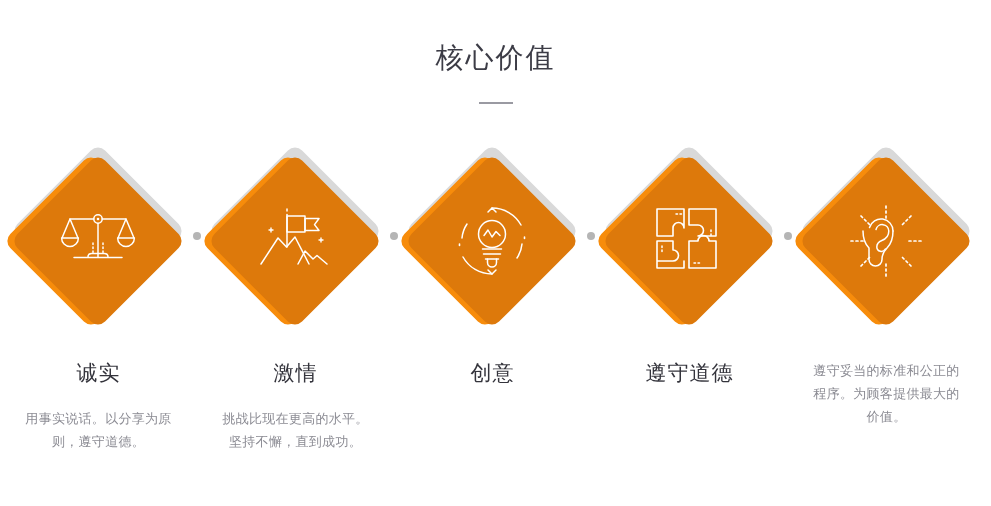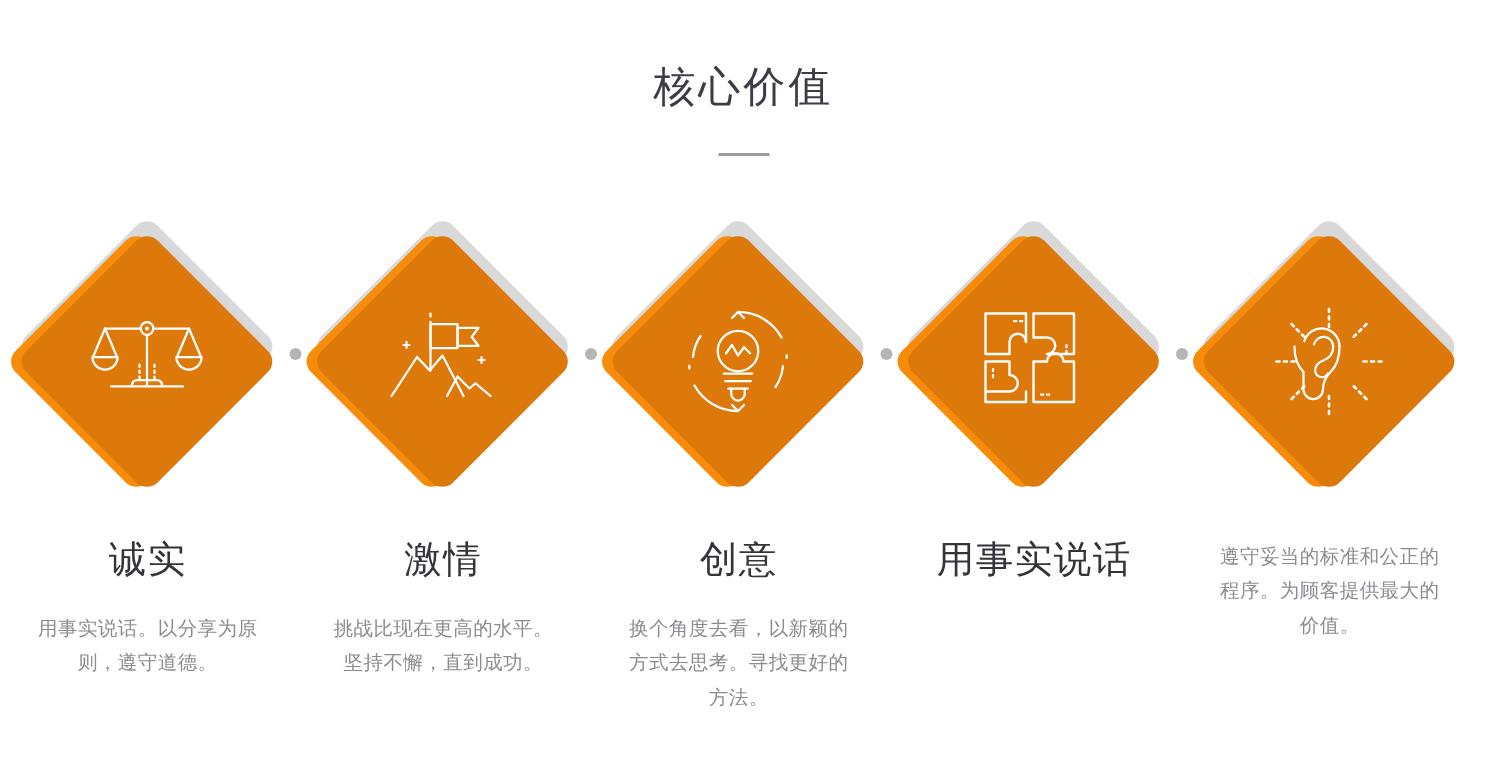--- a/index.html
+++ b/index.html
@@ -113,21 +113,21 @@
     left: -4px;
     width: 8px;
     height: 8px;
     border-radius: 50%;
     background: #b5b5b5;
   }
 
   
   .card-title {
     margin-top: 20px;
-    font-size: 25px;
+    font-size: 21px;
     color: #34343c;
     line-height: 28px;
     letter-spacing: 1px;
     text-align: center;
   }
   .card-desc {
     margin-top: 20px;
     width: 155px;
     font-size: 13px;
     line-height: 23px;
@@ -235,21 +235,20 @@
             <circle cx="37" cy="30" r="13.5"></circle>
             <path d="M27.5 45 L46.5 45"></path>
             <path d="M28.5 50 L45.5 50"></path>
             <path d="M30.5 55 L43.5 55"></path>
             <path d="M32.5 55 L32.5 58.5 a4.5 4.5 0 0 0 9 0 L41.5 55"></path>
             <path d="M29 31.5 L33 26 L37 33 L41 27.5 L45 31.5"></path>
           </svg>
         </div>
       </div>
       <div class="card-title">创意</div>
-      <div class="card-desc">换个角度去看，以新颖的方式去思考。寻找更好的方法。</div>
     </div>
 
     <div class="connector">
       <div class="dot"></div>
     </div>
 
     <div class="card">
       <div class="diamond-wrap">
         <div class="dia dia-shadow"></div>
         <div class="dia dia-light"></div>
@@ -266,21 +265,21 @@
               <line x1="57" y1="24" x2="57" y2="25.5"></line>
               <line x1="57" y1="28" x2="57" y2="29.5"></line>
               <line x1="8" y1="40" x2="8" y2="41.5"></line>
               <line x1="8" y1="44" x2="8" y2="45.5"></line>
               <line x1="40" y1="57" x2="41.5" y2="57"></line>
               <line x1="44" y1="57" x2="45.5" y2="57"></line>
             </g>
           </svg>
         </div>
       </div>
-      <div class="card-title">用事实说话</div>
+      <div class="card-title">遵守道德</div>
     </div>
 
     <div class="connector">
       <div class="dot"></div>
     </div>
 
     <div class="card">
       <div class="diamond-wrap">
         <div class="dia dia-shadow"></div>
         <div class="dia dia-light"></div>

